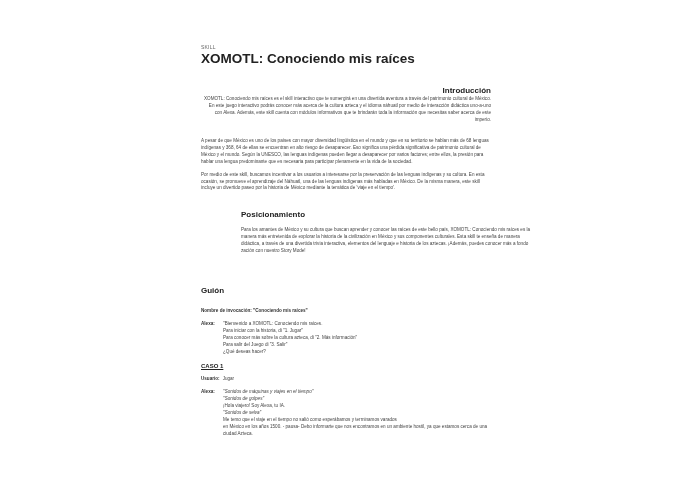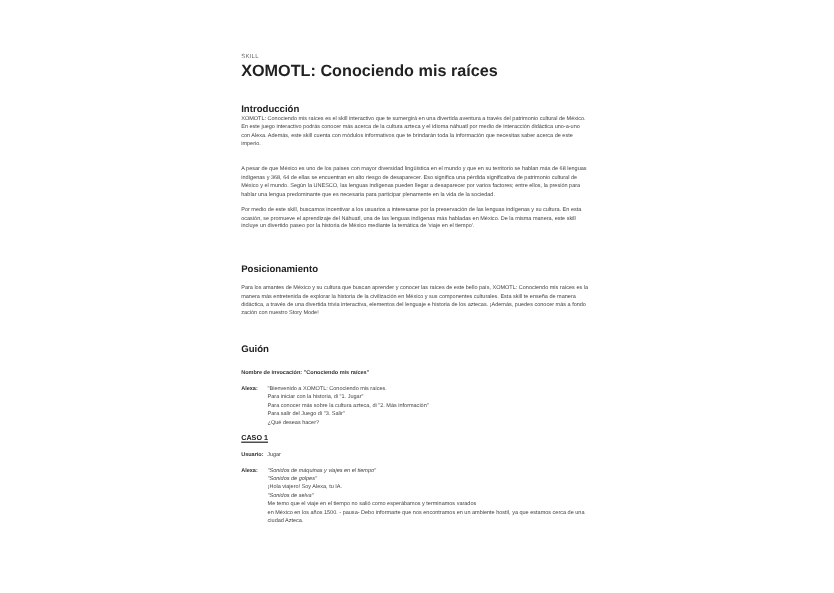--- a/index.html
+++ b/index.html
@@ -17,31 +17,31 @@
   .row .txt { flex:1; font-size:4.6px; line-height:6.9px; color:#444; }
   .caso { font-size:6px; font-weight:bold; text-decoration:underline; color:#222; line-height:8px; }
 </style>
 </head>
 <body>
 
 <div class="page">
   <p class="eyebrow">SKILL</p>
   <h1 class="title">XOMOTL: Conociendo mis raíces</h1>
 
-  <div class="abs" style="top:42px;">
+  <div class="abs" style="top:42px;text-align:right;">
     <h2 class="h2">Introducción</h2>
     <p class="p">XOMOTL: Conociendo mis raíces es el skill interactivo que te sumergirá en una divertida aventura a través del patrimonio cultural de México. En este juego interactivo podrás conocer más acerca de la cultura azteca y el idioma náhuatl por medio de interacción didáctica uno-a-uno con Alexa. Además, este skill cuenta con módulos informativos que te brindarán toda la información que necesitas saber acerca de este imperio.</p>
   </div>
 
   <div class="abs" style="top:87px;">
     <p class="p" style="margin-top:7px;">A pesar de que México es uno de los países con mayor diversidad lingüística en el mundo y que en su territorio se hablan más de 68 lenguas indígenas y 368, 64 de ellas se encuentran en alto  riesgo de desaparecer. Eso significa una pérdida significativa de patrimonio cultural de México y el mundo. Según la UNESCO, las lenguas indígenas pueden llegar a desaparecer por varios factores; entre ellos, la presión para hablar una lengua predominante que es necesaria para participar plenamente en la vida de la sociedad.</p>
     <p class="p" style="margin-top:6px;">Por medio de este skill, buscamos incentivar a los usuarios a interesarse por la preservación de las lenguas indígenas y su cultura. En esta ocasión, se promueve el aprendizaje del Náhuatl, una de las lenguas indígenas más habladas en México. De la misma manera, este skill incluye un divertido paseo por la historia de México mediante la temática de 'viaje en el tiempo'.</p>
   </div>
 
-  <div class="abs" style="top:176px;">
+  <div class="abs" style="top:166px;margin-left:40px;">
     <h2 class="h2">Posicionamiento</h2>
     <p class="p" style="margin-top:7px;">Para los amantes de México y su cultura que buscan aprender y conocer las raíces de este bello país, XOMOTL: Conociendo mis raíces es la manera más entretenida de explorar la historia de la civilización en México y sus componentes culturales. Esta skill te enseña de manera didáctica, a través de una divertida trivia interactiva, elementos del lenguaje e historia de los aztecas. ¡Además, puedes conocer más a fondo zación con nuestro Story Mode!</p>
   </div>
 
   <div class="abs" style="top:242px;">
     <h2 class="h2">Guión</h2>
     <p class="p bold" style="margin-top:12px;">Nombre de invocación: "Conociendo mis raíces"</p>
 
     <div class="row" style="margin-top:6px;">
       <div class="lbl">Alexa:</div>

